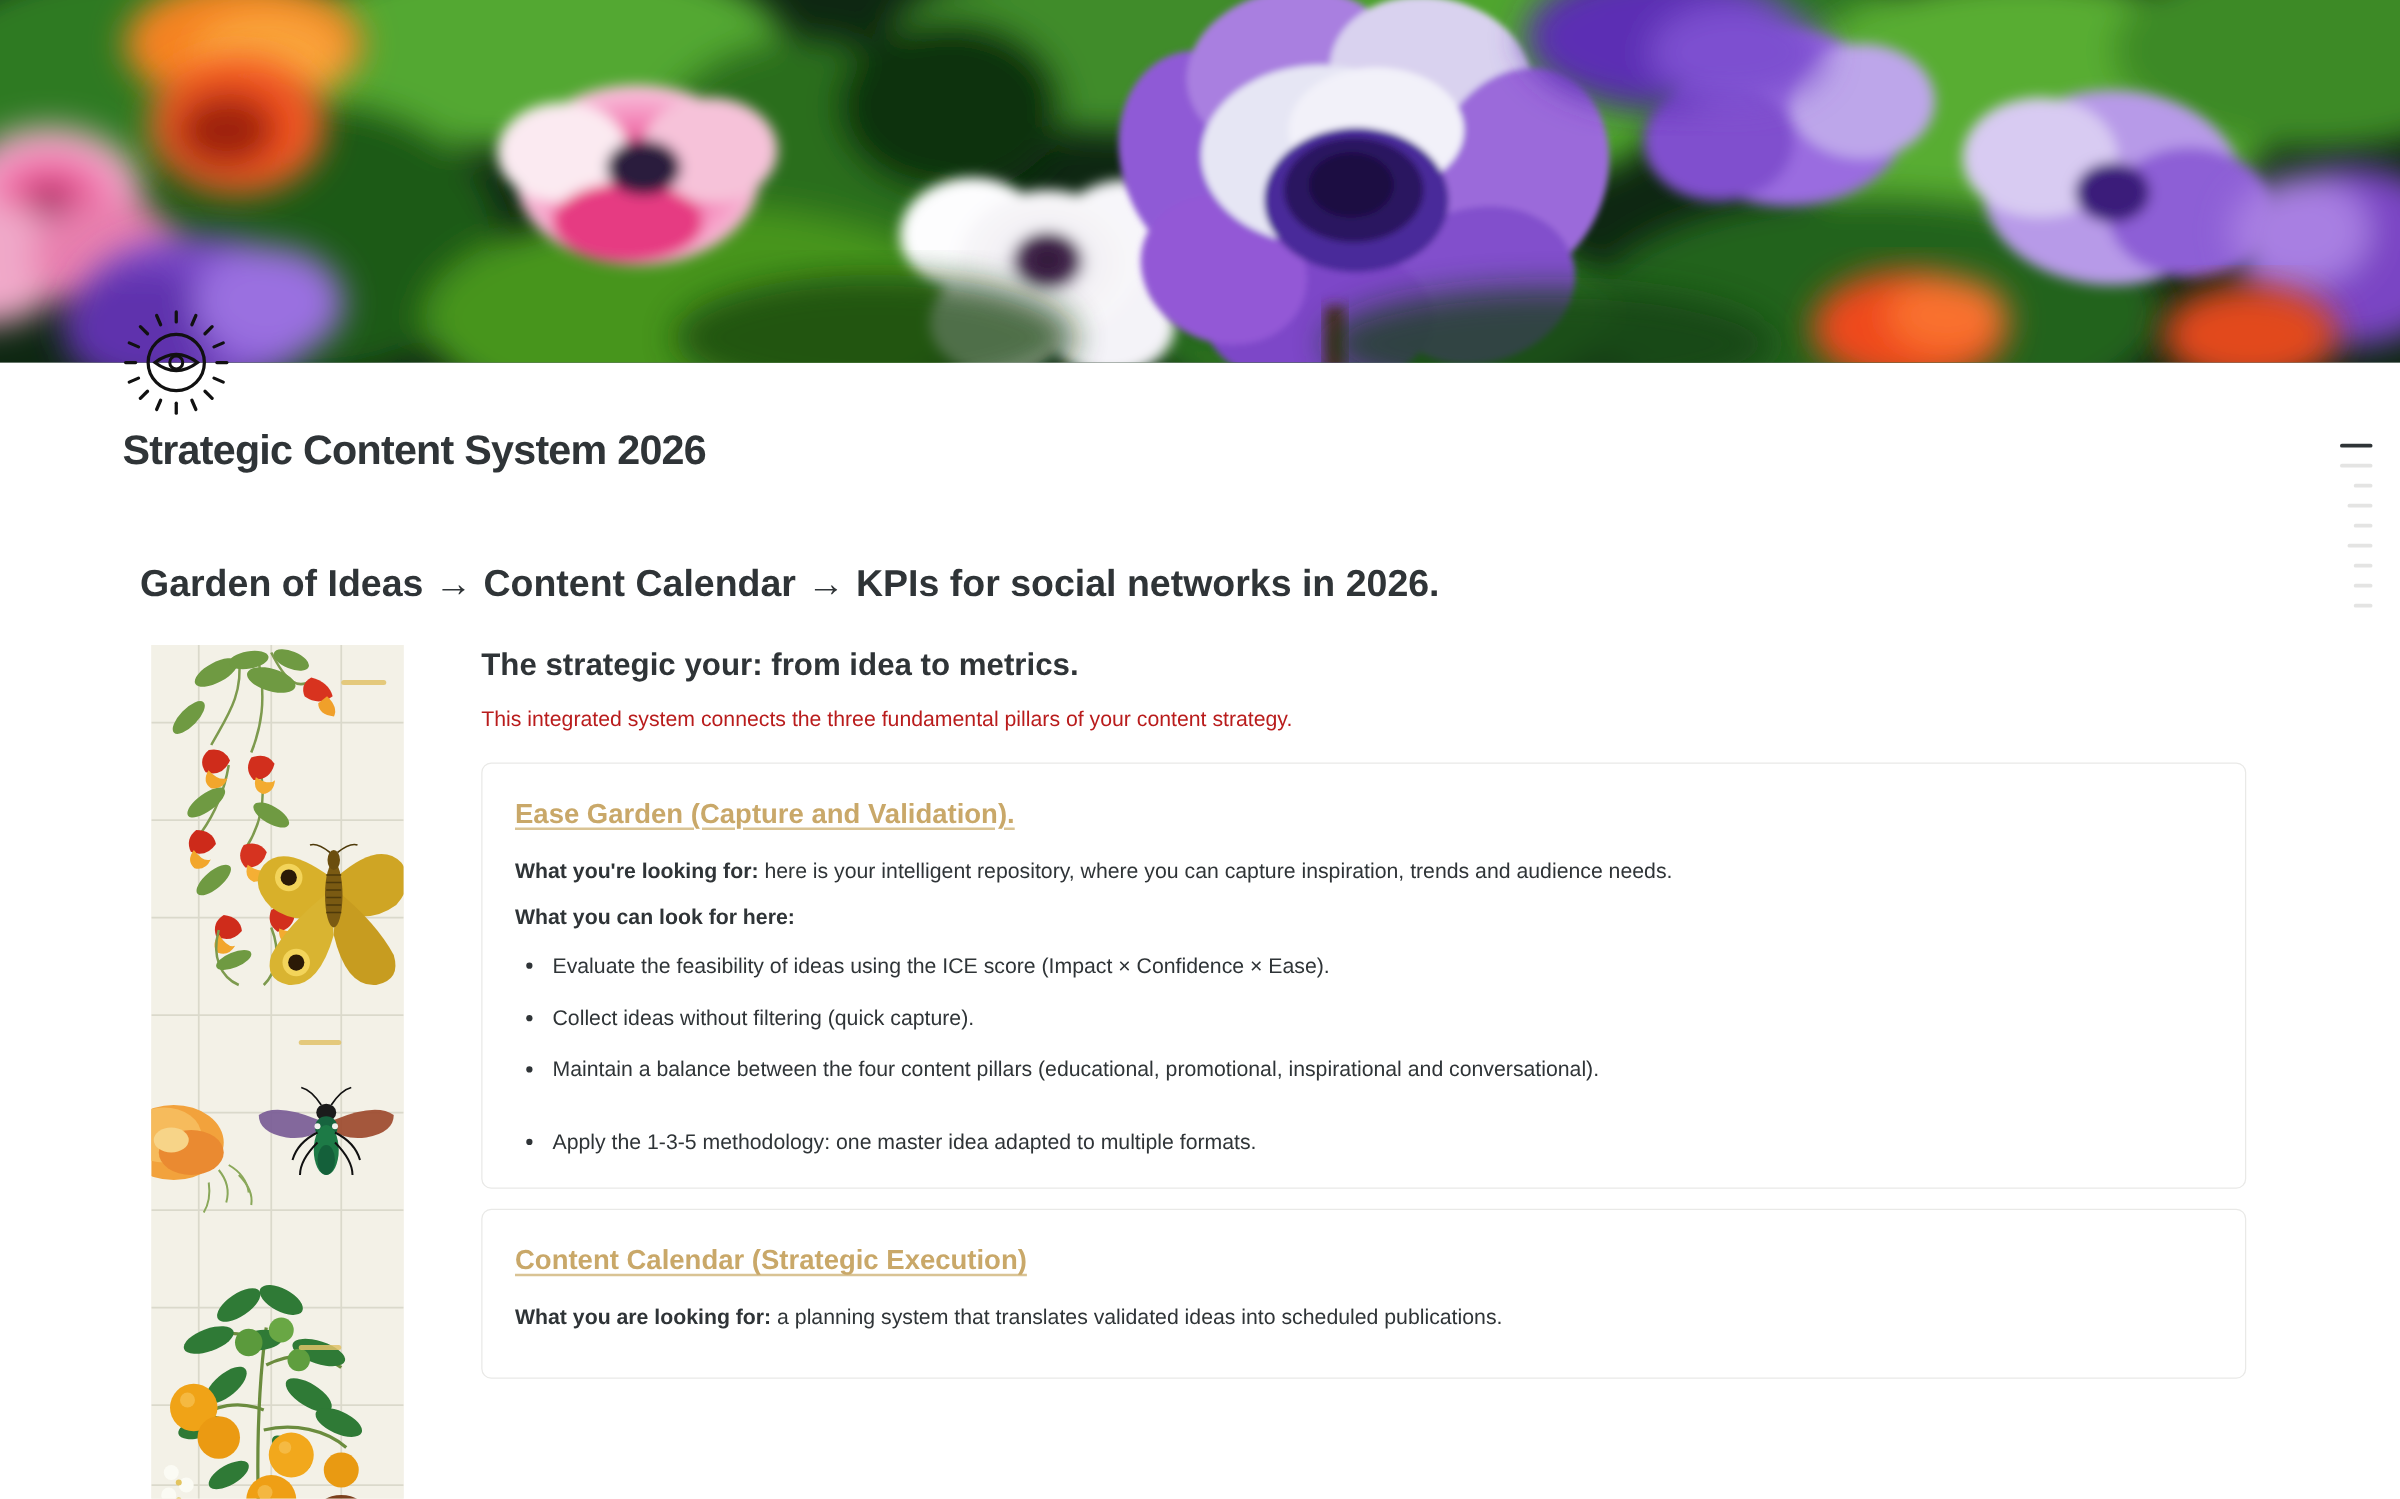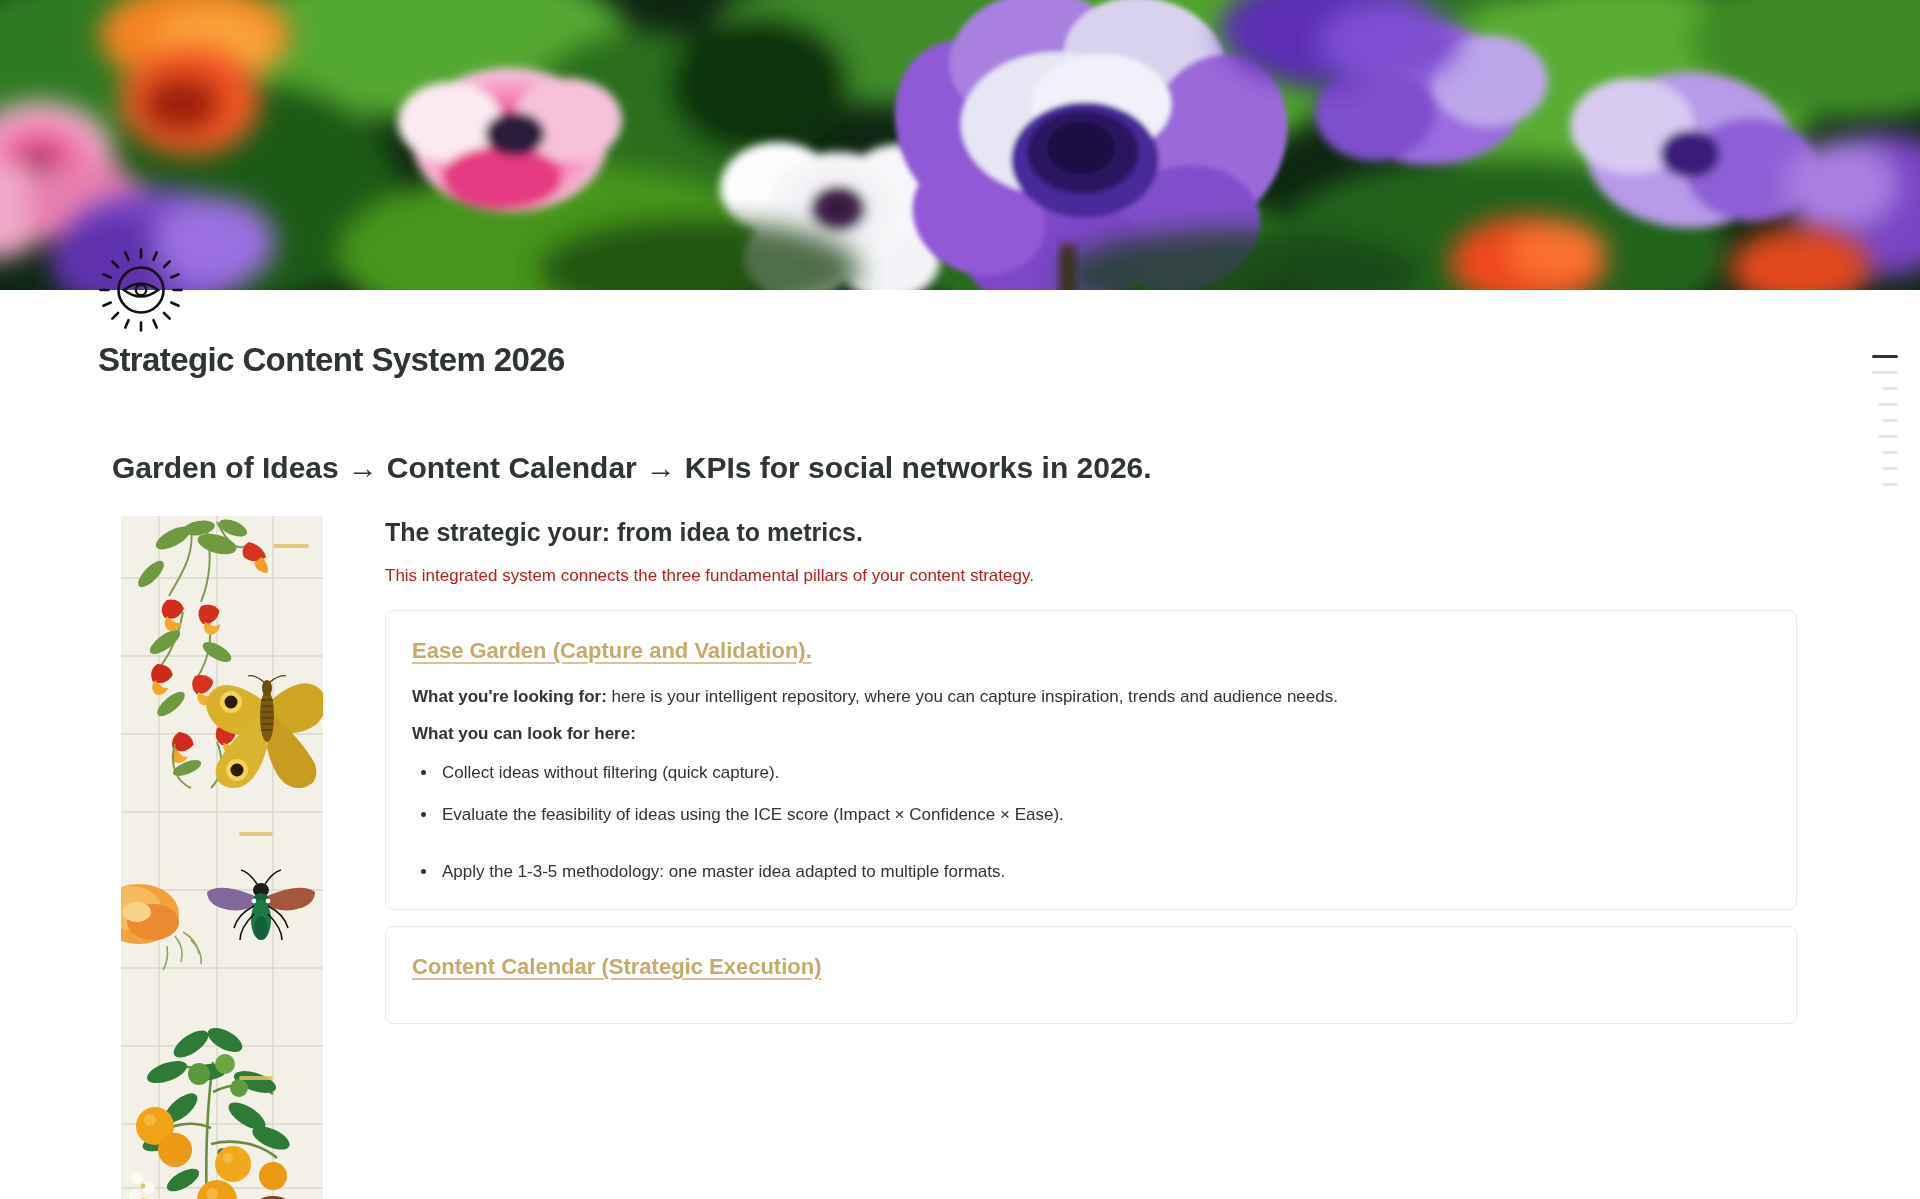--- a/index.html
+++ b/index.html
@@ -662,26 +662,30 @@
 
         <p class="kv">
           <b>What you're looking for:</b><span> here is your intelligent repository, where you can capture inspiration, trends and audience needs.</span>
         </p>
 
         <p class="kv tight">
           <b>What you can look for here:</b>
         </p>
 
         <ul class="bullets">
+          <li>Evaluate the feasibility of ideas using the ICE score (Impact × Confidence × Ease).</li>
           <li>Collect ideas without filtering (quick capture).</li>
-          <li>Evaluate the feasibility of ideas using the ICE score (Impact × Confidence × Ease).</li>
+          <li>Maintain a balance between the four content pillars (educational, promotional, inspirational and conversational).</li>
           <li>Apply the 1-3-5 methodology: one master idea adapted to multiple formats.</li>
         </ul>
       </div>
 
       <div class="card">
         <a class="card-link">Content Calendar (Strategic Execution)</a>
 
+        <p class="kv">
+          <b>What you are looking for:</b><span> a planning system that translates validated ideas into scheduled publications.</span>
+        </p>
       </div>
 
     </div>
   </div>
 </div>
 
 </body></html>

